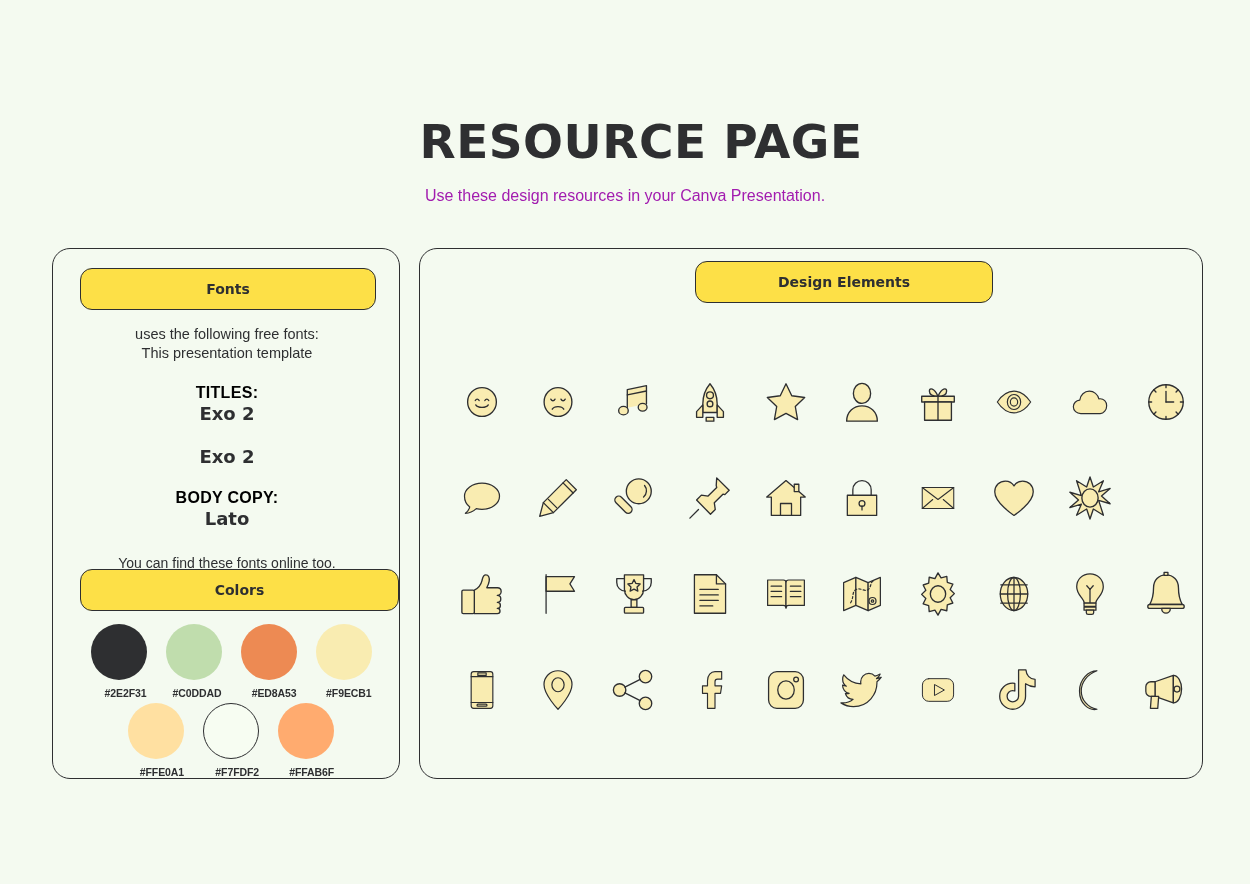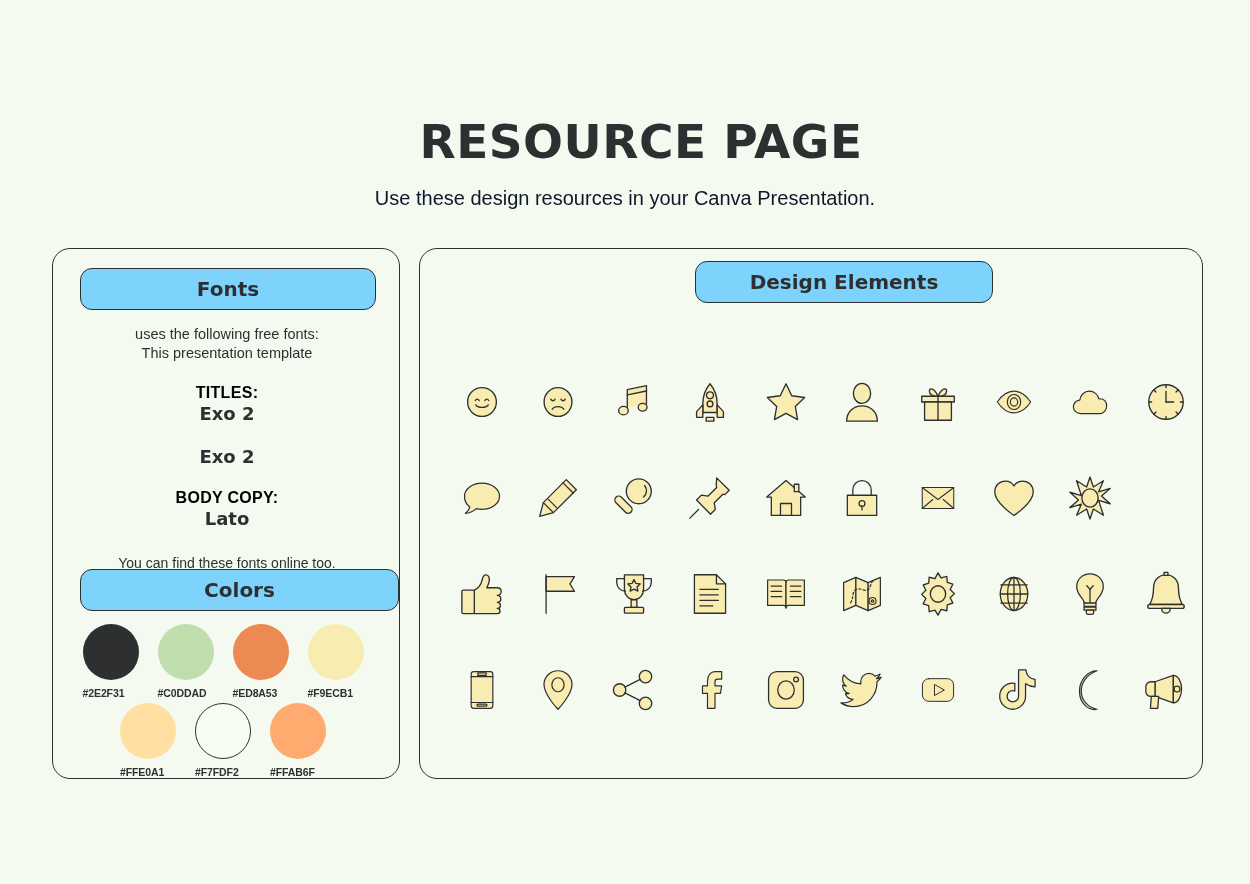--- a/index.html
+++ b/index.html
@@ -30,23 +30,23 @@
     font-family: "DejaVu Sans", sans-serif;
     font-size: 47px;
     font-weight: 700;
     letter-spacing: 0.5px;
     color: #2E2F31;
     line-height: 1.0;
     padding-left: 32px;
   }
   .page-subtitle {
     margin-top: 22px;
-    font-size: 20px;
+    font-size: 16px;
     font-weight: 400;
-    color: #0f172a;
+    color: #a21caf;
   }
 
   
   .panel {
     position: absolute;
     border: 1.2px solid #2E2F31;
     border-radius: 18px;
     background: #F4FAF0;
   }
   #fonts-panel {
@@ -59,24 +59,24 @@
     left: 419px;
     top: 248px;
     width: 784px;
     height: 531px;
   }
 
   
   .pill {
     border: 1.2px solid #2E2F31;
     border-radius: 12px;
-    background: #7dd3fc;
+    background: #fde047;
     text-align: center;
     font-family: "DejaVu Sans", sans-serif;
-    font-size: 20px;
+    font-size: 14px;
     font-weight: 700;
     color: #2E2F31;
     display: flex;
     align-items: center;
     justify-content: center;
   }
   #fonts-pill {
     position: absolute;
     left: 27px;
     top: 19px;
@@ -141,21 +141,21 @@
     justify-content: center;
     gap: 11px;
   }
   #swatch-row-1 { left: 0; top: 375px; }
   #swatch-row-2 { left: 0; top: 454px; }
 
   .swatch-cell {
     width: 64px;
     display: flex;
     flex-direction: column;
-    align-items: flex-start;
+    align-items: flex-end;
   }
   .swatch-dot {
     width: 56px;
     height: 56px;
     border-radius: 50%;
   }
   .swatch-dot.outlined { border: 1.1px solid #2E2F31; }
   .swatch-hex {
     margin-top: 7px;
     font-size: 10.5px;

